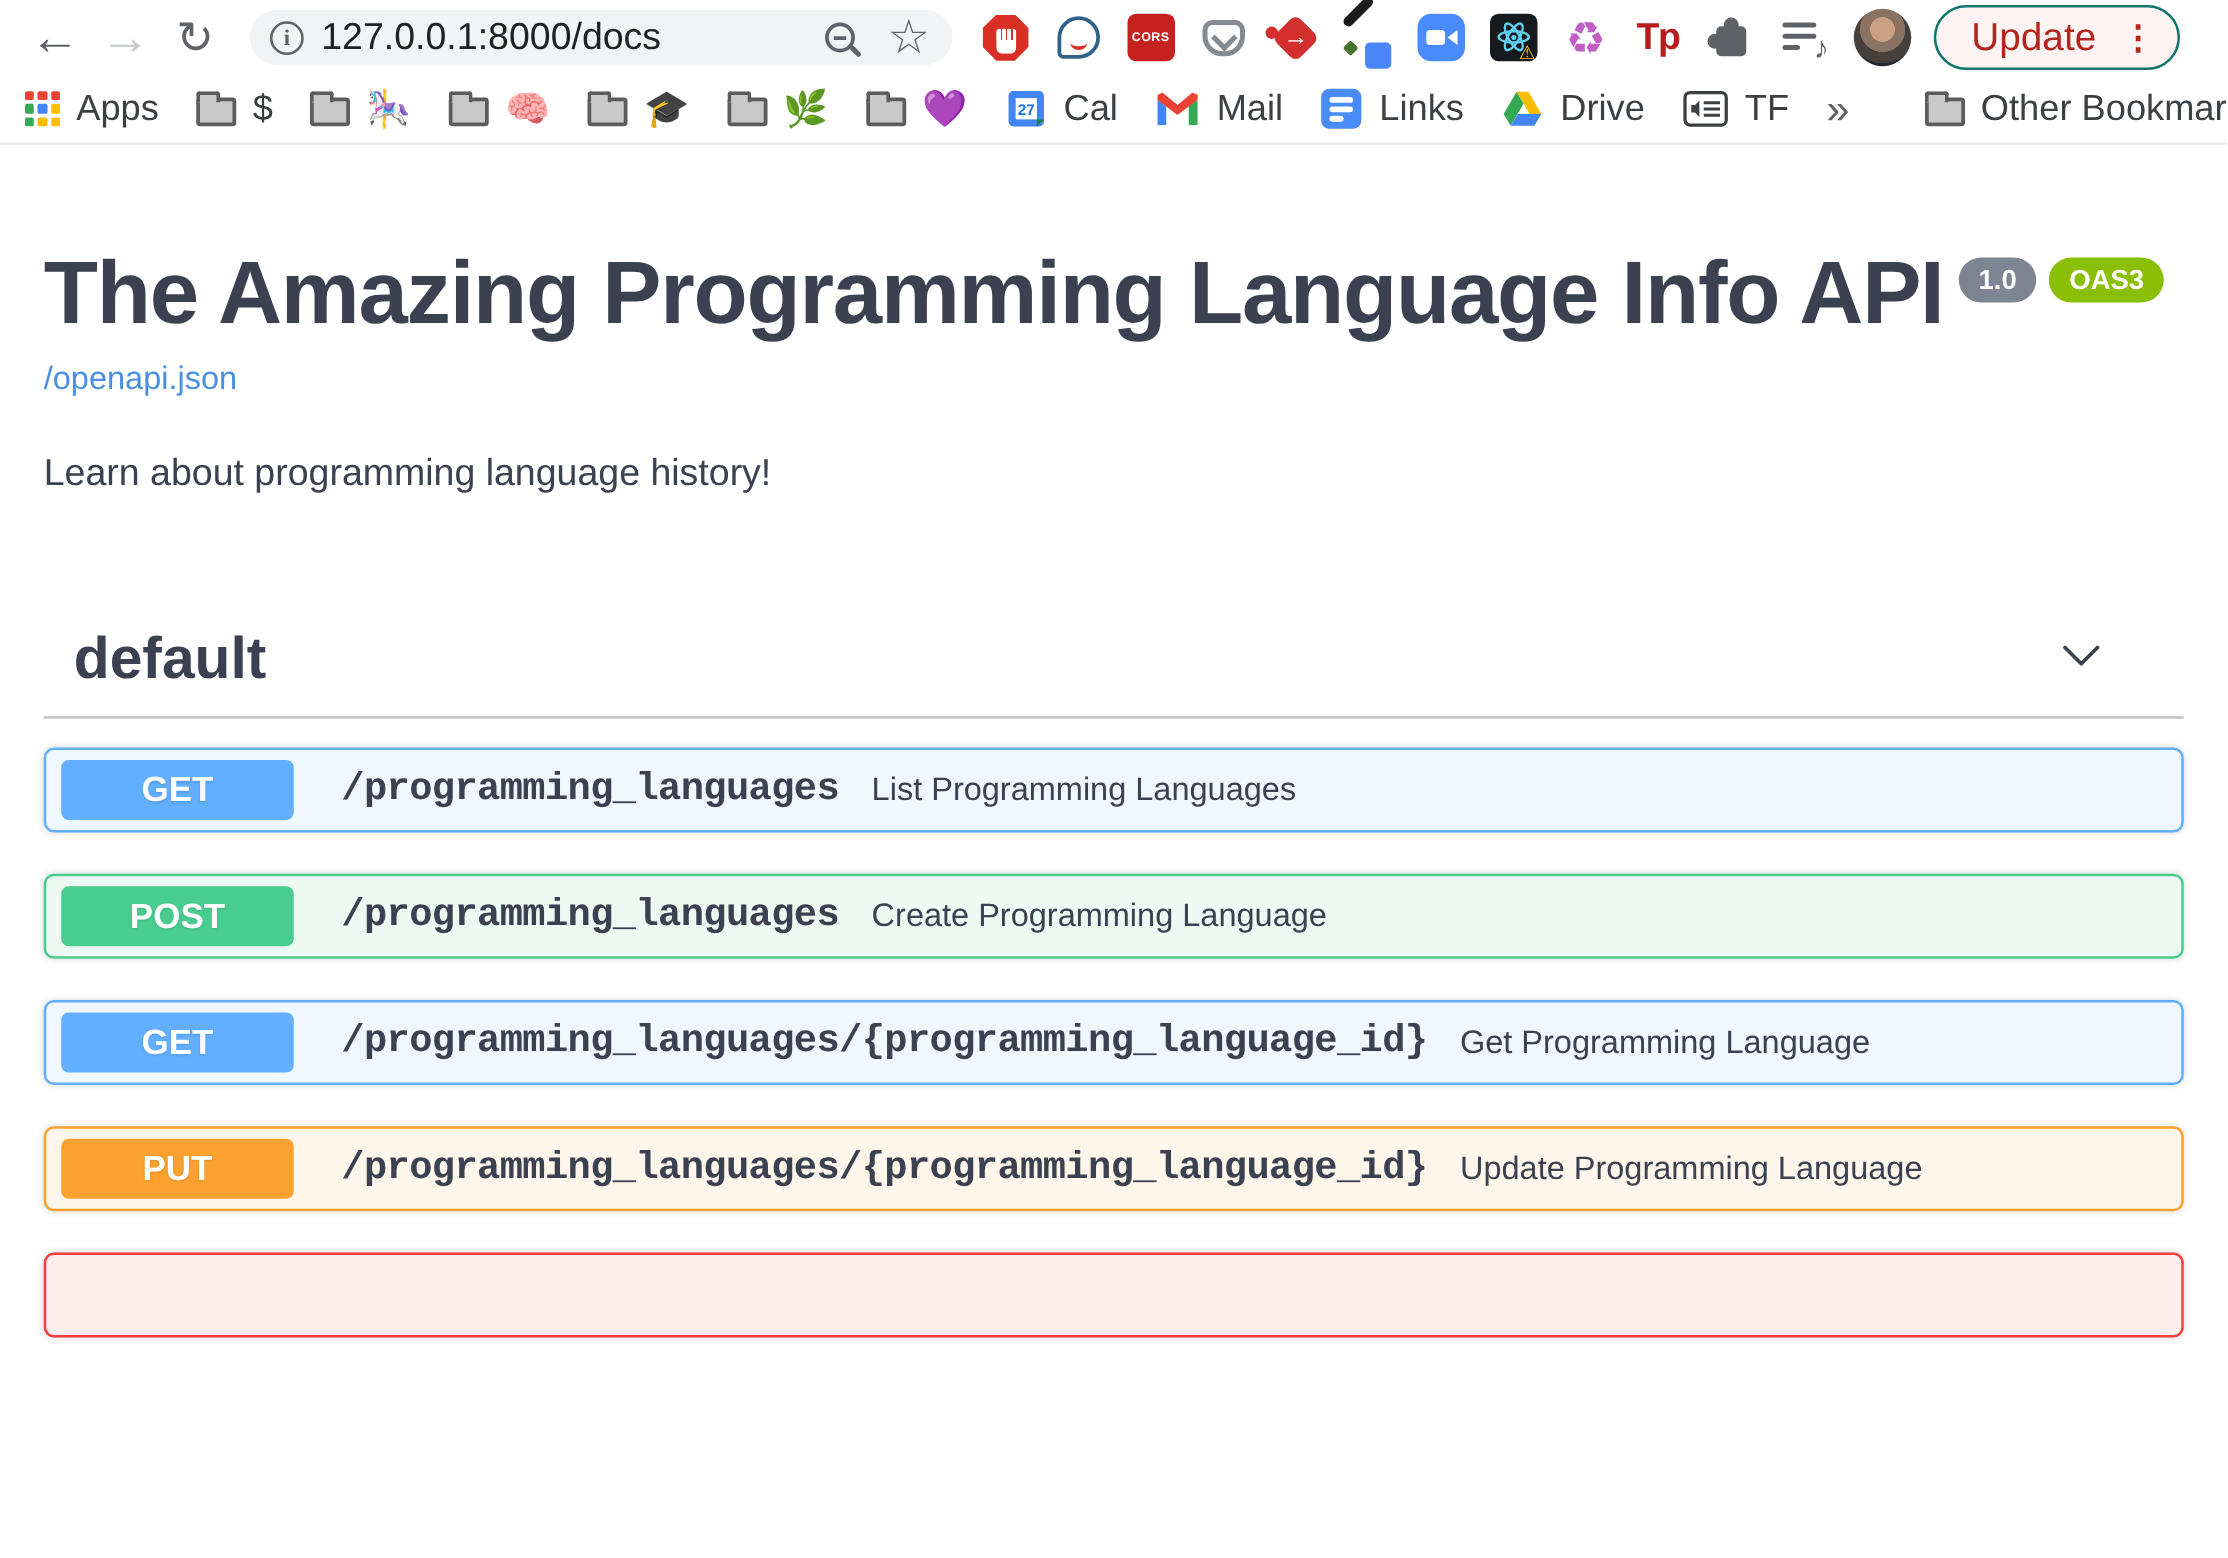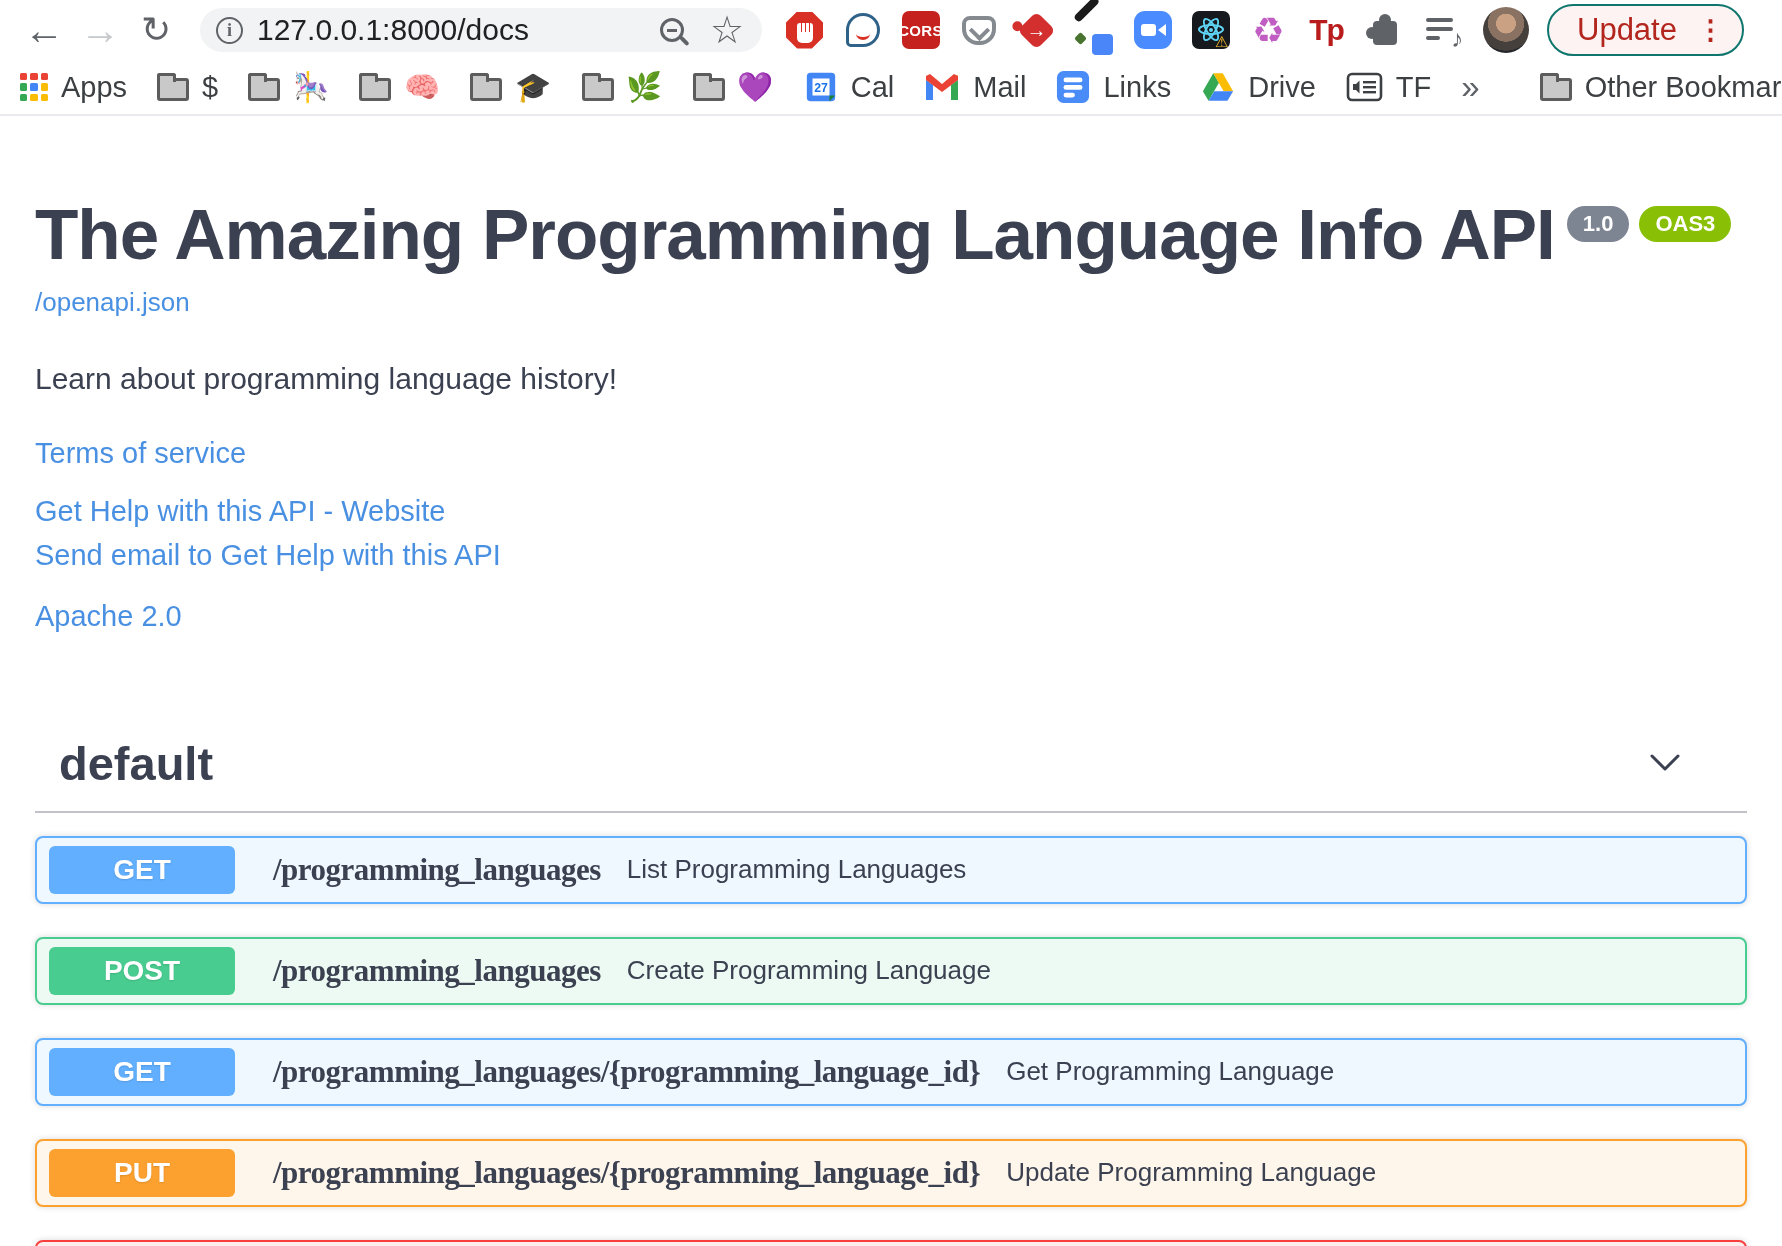--- a/index.html
+++ b/index.html
@@ -33,21 +33,21 @@
                   display:flex; align-items:flex-end; justify-content:center; }
   .palm { width:16px; height:20px; margin-bottom:6px; background:#fff; border-radius:3px 3px 5px 5px;
           background-image:linear-gradient(90deg,#fff 22%,#d93025 22% 30%,#fff 30% 48%,#d93025 48% 56%,#fff 56% 74%,#d93025 74% 82%,#fff 82%);
           background-size:100% 45%; background-repeat:no-repeat; }
 
   .bubble { width:34px; height:34px; border:3px solid #2f6288; border-radius:50% 50% 50% 14%; position:relative; background:#fff; }
   .bubble::after { content:''; position:absolute; left:7px; top:12px; width:14px; height:9px;
                    border-bottom:3px solid #d93025; border-radius:0 0 50% 50%; }
 
   .cors { width:38px; height:38px; background:#c5221f; border-radius:7px; color:#fff;
-          font-size:15px; font-weight:bold; display:flex; align-items:center; justify-content:center; letter-spacing:.3px; }
+          font-size:10px; font-weight:bold; display:flex; align-items:center; justify-content:center; letter-spacing:.3px; }
 
   .pocket { width:34px; height:29px; border:4px solid #848a8f; border-radius:8px 8px 16px 16px; position:relative; }
   .pocket::after { content:''; position:absolute; left:6px; top:3px; width:11px; height:11px;
                    border-right:4px solid #848a8f; border-bottom:4px solid #848a8f; transform:rotate(45deg); }
 
   .reddiamond { width:27px; height:27px; background:#d32f2f; border-radius:6px; transform:rotate(45deg); position:relative; }
   .reddiamond .arr { position:absolute; inset:0; transform:rotate(-45deg); color:#fff; font-size:20px; font-weight:bold;
                      display:flex; align-items:center; justify-content:center; }
   .reddiamond::before { content:''; position:absolute; width:10px; height:10px; background:#d32f2f; border-radius:50%;
                         left:-8px; bottom:-2px; }
@@ -127,21 +127,21 @@
   .tag-header { display:flex; align-items:center; justify-content:space-between;
                 padding:14px 24px 20px 24px; border-bottom:2px solid rgba(59,65,81,.32); cursor:pointer; }
   .tag-title { font-size:47px; font-weight:bold; color:#3b4151; }
   .tag-chevron { margin-right:42px; }
 
   .opblocks { margin-top:23px; }
   .opblock { height:68px; border-radius:8px; border:2px solid #000; display:flex; align-items:center;
              padding:2px 12px; margin-bottom:33px; box-shadow:0 0 6px rgba(0,0,0,.15); cursor:pointer; }
   .method-badge { min-width:186px; height:48px; border-radius:6px; color:#fff; font-size:28px; font-weight:bold;
                   display:flex; align-items:center; justify-content:center; text-shadow:0 1px 2px rgba(0,0,0,.12); padding:0 14px; }
-  .op-path { margin-left:38px; font-family:Liberation Serif, serif; font-size:31px; font-weight:bold; color:#3b4151; letter-spacing:-.5px; }
+  .op-path { margin-left:38px; font-family:Liberation Mono, monospace; font-size:31px; font-weight:bold; color:#3b4151; letter-spacing:-.5px; }
   .op-summary { margin-left:26px; font-size:26px; color:#3b4151; }
 </style>
 </head>
 <body>
 
 <div class="toolbar">
   <span class="nav-btn">←</span>
   <span class="nav-btn disabled">→</span>
   <span class="nav-btn reload">↻</span>
 
@@ -308,26 +308,20 @@
   <div class="info-block">
     <div class="api-title">
       <span class="t">The Amazing Programming Language Info API</span>
       <span class="badges">
         <span class="pill-badge pill-version">1.0</span>
         <span class="pill-badge pill-oas">OAS3</span>
       </span>
     </div>
     <a class="spec-link" href="#">/openapi.json</a>
     <div class="description">Learn about programming language history!</div>
-    <div class="links-block">
-      <a class="doc-link terms" href="#">Terms of service</a>
-      <a class="doc-link" href="#">Get Help with this API - Website</a>
-      <a class="doc-link email" href="#">Send email to Get Help with this API</a>
-      <a class="doc-link license" href="#">Apache 2.0</a>
-    </div>
   </div>
 
   <div class="tag-section">
     <div class="tag-header">
       <span class="tag-title">default</span>
       <svg class="tag-chevron" width="32" height="18" viewBox="0 0 32 18">
         <polyline points="3,2 16,15 29,2" fill="none" stroke="#3b4151" stroke-width="3" stroke-linecap="round" stroke-linejoin="round"></polyline>
       </svg>
     </div>
 

